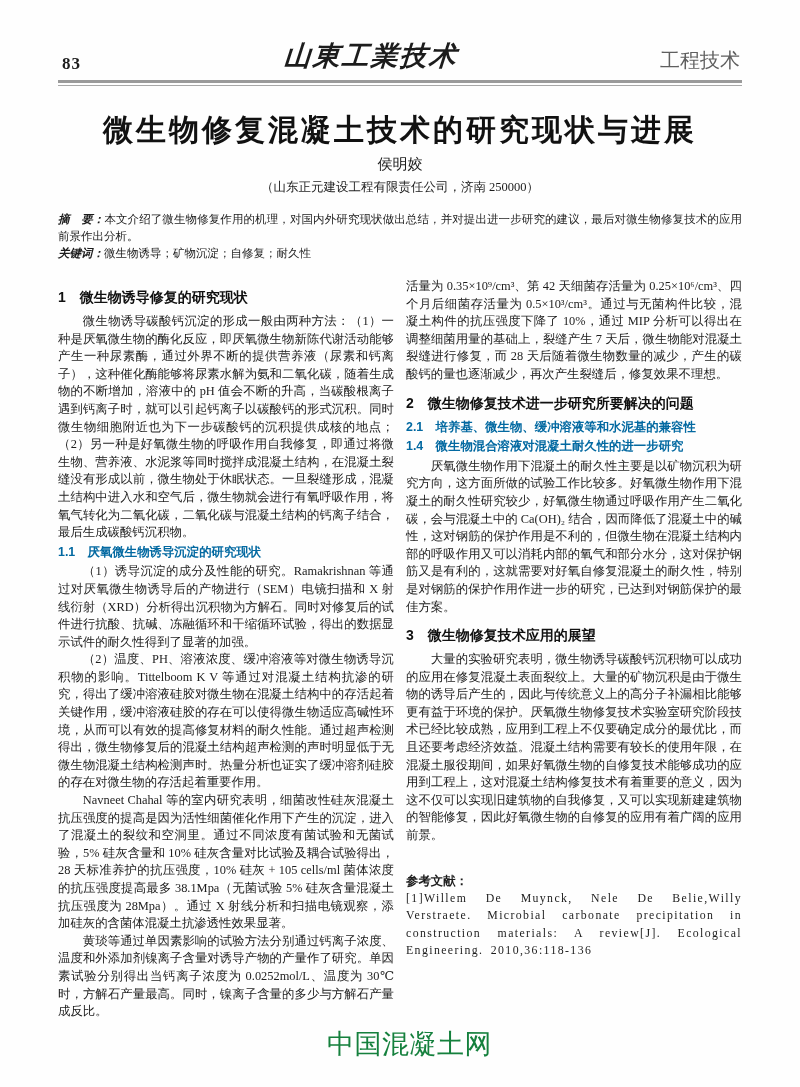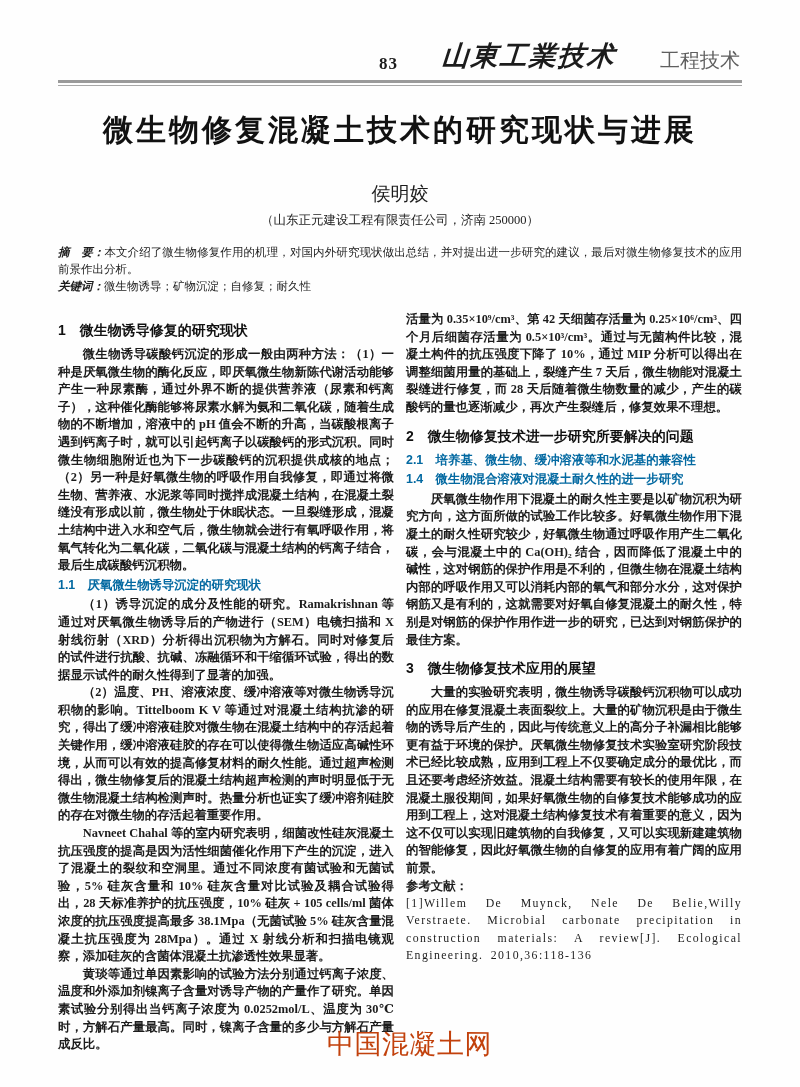--- a/index.html
+++ b/index.html
@@ -8,61 +8,61 @@
     width:800px;height:1087px;
     margin:0 auto;
     background:#fefefe;
     box-sizing:border-box;
     padding:44px 58px 0 58px;
     font-family:"Liberation Serif","DejaVu Serif",serif;
     color:#1c1c1c;
     overflow:hidden;
   }
   
-  .hdr{display:flex;align-items:flex-end;justify-content:flex-end;height:30px;gap:44px;}
+  .hdr{display:flex;align-items:flex-end;justify-content:space-between;height:30px;}
   .pg{font-size:17px;font-weight:bold;letter-spacing:1px;padding-left:4px;}
   .brand{
     font-size:27px;font-weight:bold;font-style:italic;
     font-family:"DejaVu Serif","Liberation Serif",serif;
     transform:skewX(-4deg);
     letter-spacing:2px;
   }
   .sec{font-size:20px;color:#5f5f5f;font-family:"Liberation Sans","DejaVu Sans",sans-serif;padding-right:2px;}
   .rule-thick{height:3px;background:#9a9a9a;margin-top:6px;}
   .rule-thin{height:1px;background:#a8a8a8;margin-top:2px;}
   
   .title{
     margin:24px 0 0 0;text-align:center;
     font-family:Liberation Serif, serif;
     font-size:30px;font-weight:bold;letter-spacing:3px;color:#111;
   }
-  .author{margin-top:30px;text-align:center;font-size:19px;}
+  .author{margin-top:4px;text-align:center;font-size:15px;}
   .affil{margin-top:5px;text-align:center;font-size:12.5px;}
   .front{margin-top:15px;font-size:11.5px;line-height:17px;}
   .front p{margin:0;}
   .front .lbl{font-weight:bold;font-family:"Liberation Sans","DejaVu Sans",sans-serif;font-style:italic;}
   .abs{text-align:justify;}
   .kw{margin-top:1px;}
   .doi{margin-top:2px;font-size:11.5px;letter-spacing:.3px;}
   
   .cols{display:flex;gap:12px;margin-top:16px;}
   .col{flex:1 1 0;min-width:0;font-size:12.4px;line-height:17.6px;}
   .blk{margin:0;text-align:justify;}
-  .p{text-indent:2em;font-weight:bold;}
+  .p{text-indent:2em;}
   .pcont{text-indent:0;}
   .h1{
     font-family:"Liberation Sans","DejaVu Sans",sans-serif;
     font-weight:bold;font-size:14px;line-height:20px;
     margin:9px 0 6px 0;text-align:left;color:#111;
   }
   .h2{
     font-family:"Liberation Sans","DejaVu Sans",sans-serif;
     font-weight:bold;font-size:12.4px;margin:2px 0 2px 0;text-align:left;color:#0369a1;
   }
-  .refhead{font-weight:bold;font-family:"Liberation Sans","DejaVu Sans",sans-serif;margin-top:0;font-size:12.4px;}
+  .refhead{font-weight:bold;font-family:"Liberation Sans","DejaVu Sans",sans-serif;margin-top:28px;font-size:12.4px;}
   .ref{font-size:11.8px;line-height:17.2px;}
   .ref-en{letter-spacing:1.4px;word-spacing:3px;}
   
   .watermark{
     position:absolute;left:327px;top:1026px;
     font-family:"Liberation Sans","DejaVu Sans",sans-serif;
     font-size:27px;letter-spacing:0.5px;
   }
 </style>
 </head>
@@ -103,15 +103,15 @@
         <div class="blk h2">2.1　培养基、微生物、缓冲溶液等和水泥基的兼容性</div>
         <div class="blk h2">1.4　微生物混合溶液对混凝土耐久性的进一步研究</div>
         <div class="blk p">厌氧微生物作用下混凝土的耐久性主要是以矿物沉积为研究方向，这方面所做的试验工作比较多。好氧微生物作用下混凝土的耐久性研究较少，好氧微生物通过呼吸作用产生二氧化碳，会与混凝土中的 Ca(OH)₂ 结合，因而降低了混凝土中的碱性，这对钢筋的保护作用是不利的，但微生物在混凝土结构内部的呼吸作用又可以消耗内部的氧气和部分水分，这对保护钢筋又是有利的，这就需要对好氧自修复混凝土的耐久性，特别是对钢筋的保护作用作进一步的研究，已达到对钢筋保护的最佳方案。</div>
         <div class="blk h1">3　微生物修复技术应用的展望</div>
         <div class="blk p">大量的实验研究表明，微生物诱导碳酸钙沉积物可以成功的应用在修复混凝土表面裂纹上。大量的矿物沉积是由于微生物的诱导后产生的，因此与传统意义上的高分子补漏相比能够更有益于环境的保护。厌氧微生物修复技术实验室研究阶段技术已经比较成熟，应用到工程上不仅要确定成分的最优比，而且还要考虑经济效益。混凝土结构需要有较长的使用年限，在混凝土服役期间，如果好氧微生物的自修复技术能够成功的应用到工程上，这对混凝土结构修复技术有着重要的意义，因为这不仅可以实现旧建筑物的自我修复，又可以实现新建建筑物的智能修复，因此好氧微生物的自修复的应用有着广阔的应用前景。</div>
         <div class="blk refhead">参考文献：</div>
         <div class="blk ref ref-en">[1]Willem De Muynck, Nele De Belie,Willy Verstraete. Microbial carbonate precipitation in construction materials: A review[J]. Ecological Engineering. 2010,36:118-136</div>
       </div>
   </div>
 
-  <div class="watermark" style="color: #c2410c;">中国混凝土网</div>
+  <div class="watermark" style="color: #15803d;">中国混凝土网</div>
 
 </div>
 
 </body></html>

